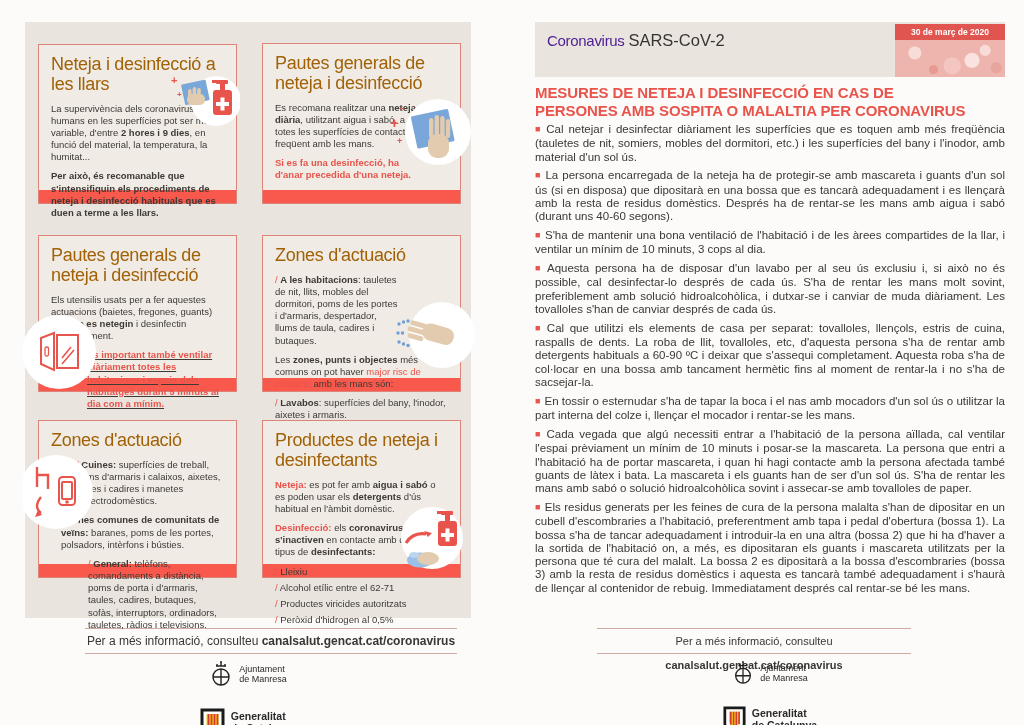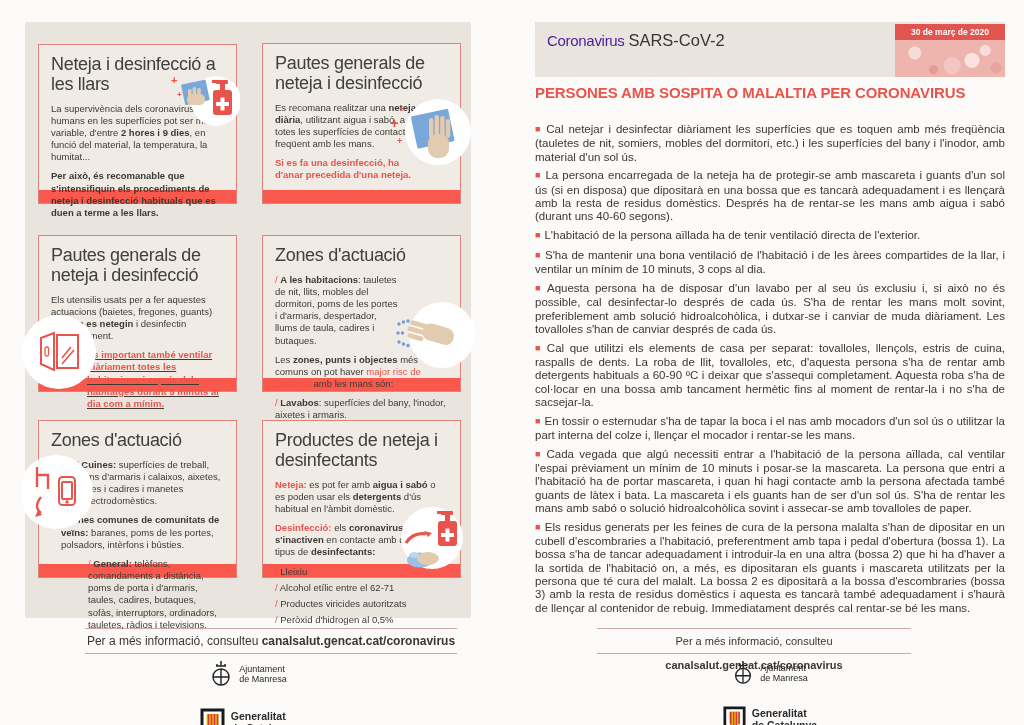--- a/index.html
+++ b/index.html
@@ -8,21 +8,21 @@
     background:#fcfbfa;
     font-family:"Liberation Sans", sans-serif;
     color:#3a3632;
     -webkit-font-smoothing:antialiased;
   }
   
   .left-panel{position:absolute;left:25px;top:22px;width:446px;height:596px;background:#e9e4de;}
   .card{position:absolute;background:#f0ebe5;border:1px solid #dd837a;box-sizing:border-box;}
   .card-bar{position:absolute;left:0;right:0;bottom:0;height:13px;background:#f9594c;}
   .card-inner{position:relative;padding:10px 12px 16px 12px;z-index:2;}
-  .card-title{font-size:18px;line-height:1.1;letter-spacing:-0.3px;color:#404040;margin:0 0 8px 0;font-weight:400;}
+  .card-title{font-size:18px;line-height:1.1;letter-spacing:-0.3px;color:#a16207;margin:0 0 8px 0;font-weight:400;}
   .cbody{font-size:9.5px;line-height:1.28;color:#3d3935;margin:0 0 7px 0;}
   .cbody.small-gap{margin-bottom:4px;}
   .run-b{font-weight:bold;}
   .run-r{color:#e8544b;}
   .run-rb{color:#e8544b;font-weight:bold;}
   .c1{left:13px;top:22px;width:199px;height:160px;}
   .c2{left:237px;top:21px;width:199px;height:161px;}
   .c3{left:13px;top:213px;width:199px;height:157px;}
   .c4{left:237px;top:213px;width:199px;height:157px;}
   .c5{left:13px;top:398px;width:199px;height:158px;}
@@ -275,27 +275,27 @@
       <span class="rh-title-main">Coronavirus </span><span class="rh-title-model">SARS-CoV-2</span>
     </div>
   </div>
   <div class="date-img">
     <div class="date-bar">30 de març de 2020</div>
     <div class="virus-tex"></div>
   </div>
 </div>
 
 <div class="main-heading">
+  <span>MESURES DE NETEJA I DESINFECCIÓ EN CAS DE</span>
   <span>PERSONES AMB SOSPITA O MALALTIA PER CORONAVIRUS</span>
 </div>
 
 <div class="body-col">
   <p class="rp"><span class="bullet">■</span><span>Cal netejar i desinfectar diàriament les superfícies que es toquen amb més freqüència (tauletes de nit, somiers, mobles del dormitori, etc.) i les superfícies del bany i l'inodor, amb material d'un sol ús.</span></p>
   <p class="rp"><span class="bullet">■</span><span>La persona encarregada de la neteja ha de protegir-se amb mascareta i guants d'un sol ús (si en disposa) que dipositarà en una bossa que es tancarà adequadament i es llençarà amb la resta de residus domèstics. Després ha de rentar-se les mans amb aigua i sabó (durant uns 40-60 segons).</span></p>
-  <p class="rp"><span class="bullet">■</span><span>L'habitació de la persona aïllada ha de tenir ventilació directa de l'exterior.</span></p>
   <p class="rp"><span class="bullet">■</span><span>S'ha de mantenir una bona ventilació de l'habitació i de les àrees compartides de la llar, i ventilar un mínim de 10 minuts, 3 cops al dia.</span></p>
   <p class="rp"><span class="bullet">■</span><span>Aquesta persona ha de disposar d'un lavabo per al seu ús exclusiu i, si això no és possible, cal desinfectar-lo després de cada ús. S'ha de rentar les mans molt sovint, preferiblement amb solució hidroalcohòlica, i dutxar-se i canviar de muda diàriament. Les tovalloles s'han de canviar després de cada ús.</span></p>
   <p class="rp"><span class="bullet">■</span><span>Cal que utilitzi els elements de casa per separat: tovalloles, llençols, estris de cuina, raspalls de dents. La roba de llit, tovalloles, etc, d'aquesta persona s'ha de rentar amb detergents habituals a 60-90 ºC i deixar que s'assequi completament. Aquesta roba s'ha de col·locar en una bossa amb tancament hermètic fins al moment de rentar-la i no s'ha de sacsejar-la.</span></p>
   <p class="rp"><span class="bullet">■</span><span>En tossir o esternudar s'ha de tapar la boca i el nas amb mocadors d'un sol ús o utilitzar la part interna del colze i, llençar el mocador i rentar-se les mans.</span></p>
   <p class="rp"><span class="bullet">■</span><span>Cada vegada que algú necessiti entrar a l'habitació de la persona aïllada, cal ventilar l'espai prèviament un mínim de 10 minuts i posar-se la mascareta. La persona que entri a l'habitació ha de portar mascareta, i quan hi hagi contacte amb la persona afectada també guants de làtex i bata. La mascareta i els guants han de ser d'un sol ús. S'ha de rentar les mans amb sabó o solució hidroalcohòlica sovint i assecar-se amb tovalloles de paper.</span></p>
   <p class="rp"><span class="bullet">■</span><span>Els residus generats per les feines de cura de la persona malalta s'han de dipositar en un cubell d'escombraries a l'habitació, preferentment amb tapa i pedal d'obertura (bossa 1). La bossa s'ha de tancar adequadament i introduir-la en una altra (bossa 2) que hi ha d'haver a la sortida de l'habitació on, a més, es dipositaran els guants i mascareta utilitzats per la persona que té cura del malalt. La bossa 2 es dipositarà a la bossa d'escombraries (bossa 3) amb la resta de residus domèstics i aquesta es tancarà també adequadament i s'haurà de llençar al contenidor de rebuig. Immediatament després cal rentar-se bé les mans.</span></p>
 </div>
 
 <div class="footer-info footer-right"><span>Per a més informació, consulteu </span><span class="run-b">canalsalut.gencat.cat/coronavirus</span></div>
 <div class="logos logos-right">

